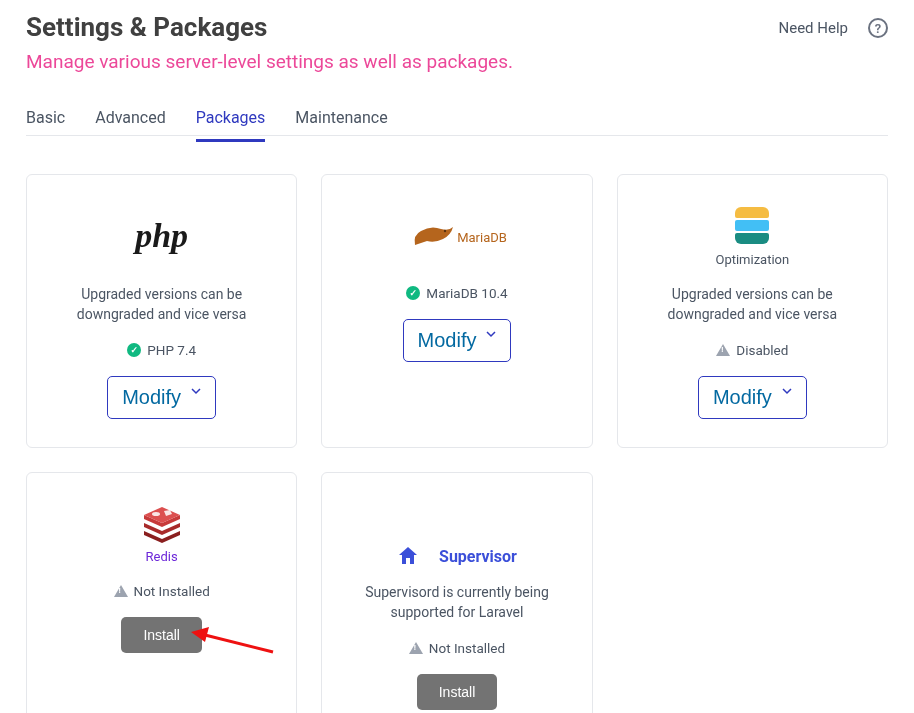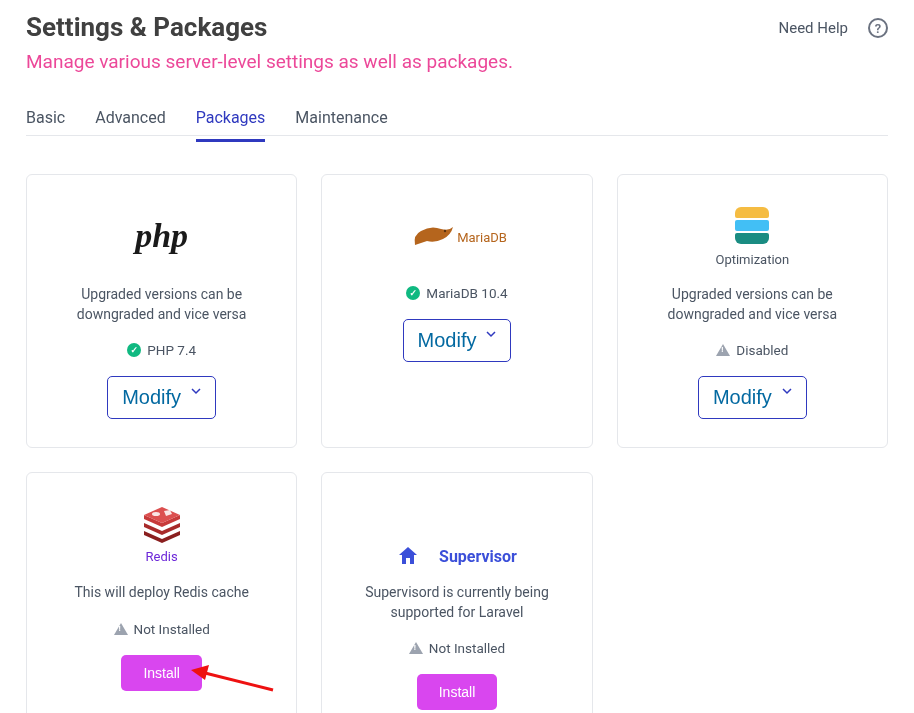--- a/index.html
+++ b/index.html
@@ -144,21 +144,21 @@
       font-size: 20px;
       cursor: pointer;
       display: flex;
       gap: 10px;
     }
     .chevron {
       width: 10px;
       height: 10px;
     }
     .install-btn {
-      background: #d946ef;
+      background: #737373;
       color: #fff;
       border: none;
       padding: 10px 22px;
       border-radius: 5px;
       font-size: 14px;
       cursor: pointer;
     }
     .install-wrapper {
       position: relative;
     }
@@ -312,21 +312,20 @@
           <path d="M4 26 L22 34 L40 26 L40 30 L22 38 L4 30 Z" fill="#8a1f1f"></path>
           <path d="M4 18 L22 26 L40 18 L40 22 L22 30 L4 22 Z" fill="#a82a2a"></path>
           <path d="M4 10 L22 18 L40 10 L40 14 L22 22 L4 14 Z" fill="#c73a3a"></path>
           <path d="M4 10 L22 2 L40 10 L22 18 Z" fill="#dc4f4f"></path>
           <ellipse cx="16" cy="9" rx="4" ry="2" fill="#fff" opacity="0.85"></ellipse>
           <path d="M24 6 L30 5 L32 9 L26 11 Z" fill="#fff" opacity="0.85"></path>
         </g>
       </svg>
       <span class="redis-text">Redis</span>
     </div>
-    <div class="card-desc">This will deploy Redis cache</div>
     <div class="card-status">
       <span class="status-warn"></span>
       <span>Not Installed</span>
     </div>
     <div class="install-wrapper">
       <button class="install-btn">Install</button>
       <svg class="arrow-annotation" width="100" height="38" viewBox="0 0 100 38">
         <path d="M90 32 L18 14" stroke="#e11" stroke-width="3" fill="none"></path>
         <path d="M8 12 L26 7 L22 22 Z" fill="#e11"></path>
       </svg>

